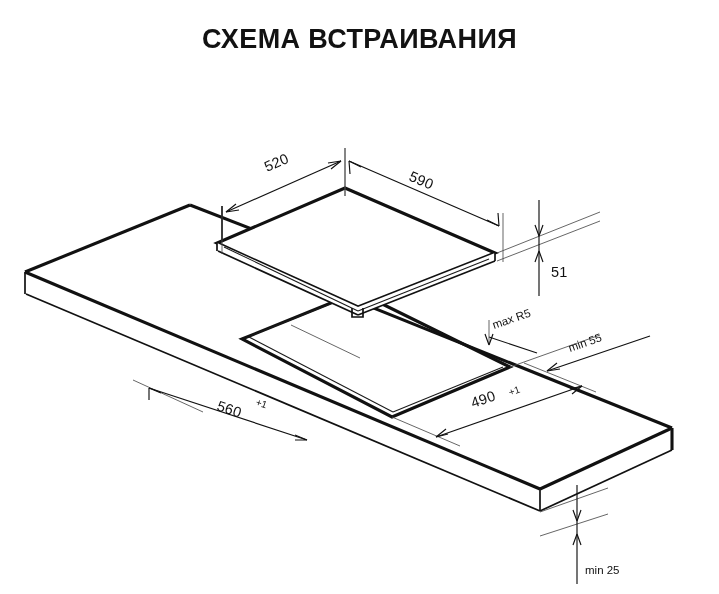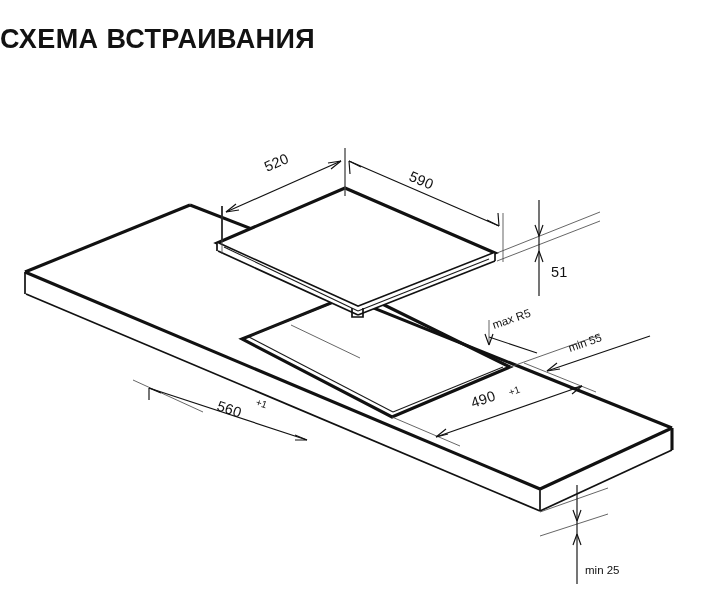--- a/index.html
+++ b/index.html
@@ -18,21 +18,21 @@
     position: absolute;
     inset: 0;
     width: 719px;
     height: 594px;
   }
   .page-title {
     position: absolute;
     top: 24px;
     left: 0;
     width: 719px;
-    text-align: left;
+    text-align: center;
     font-family: "Liberation Sans", sans-serif;
     font-size: 27px;
     font-weight: bold;
     letter-spacing: 0.4px;
     color: #121212;
     user-select: none;
   }
   svg#drawing {
     position: absolute;
     top: 0;

